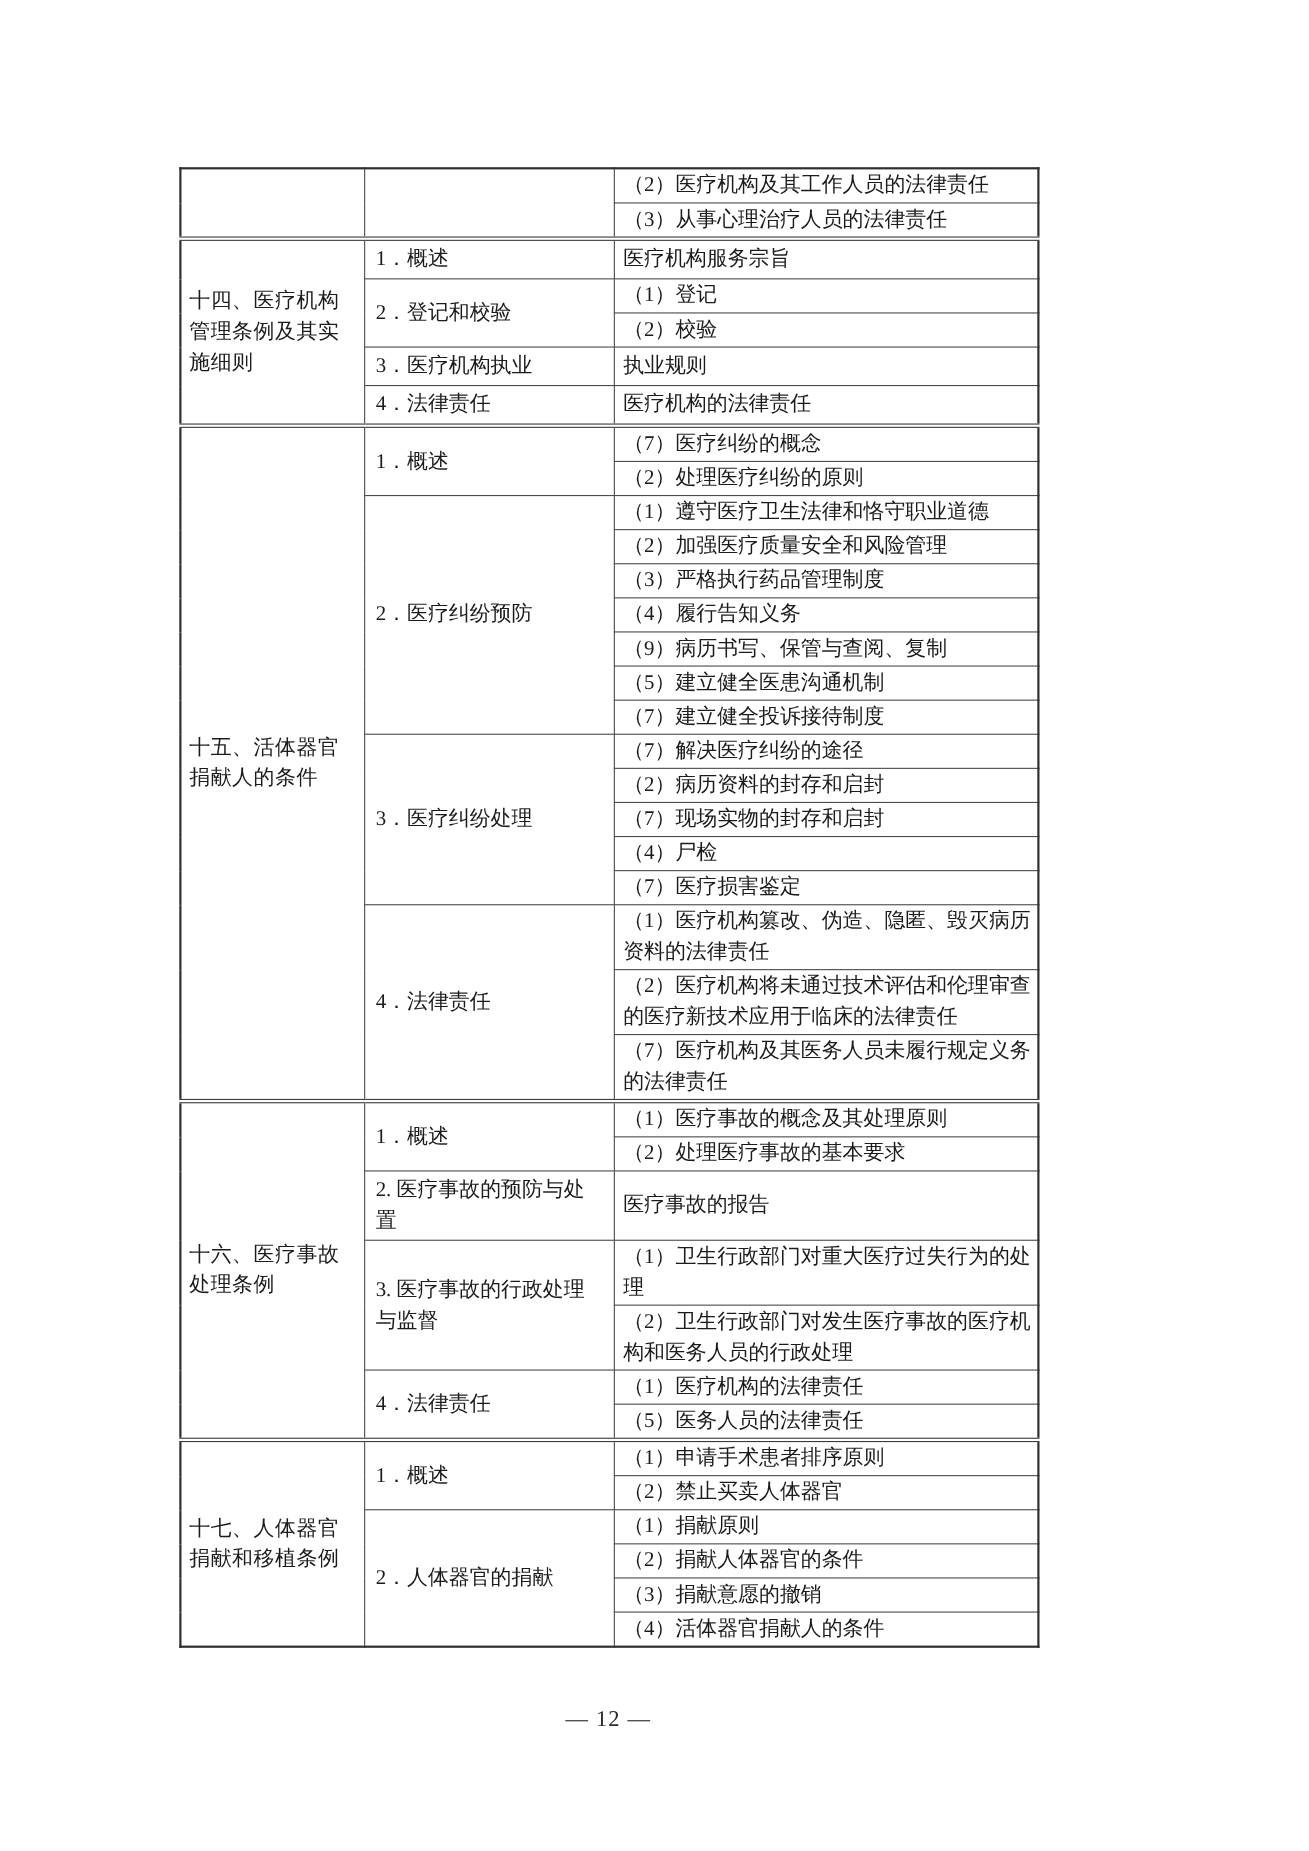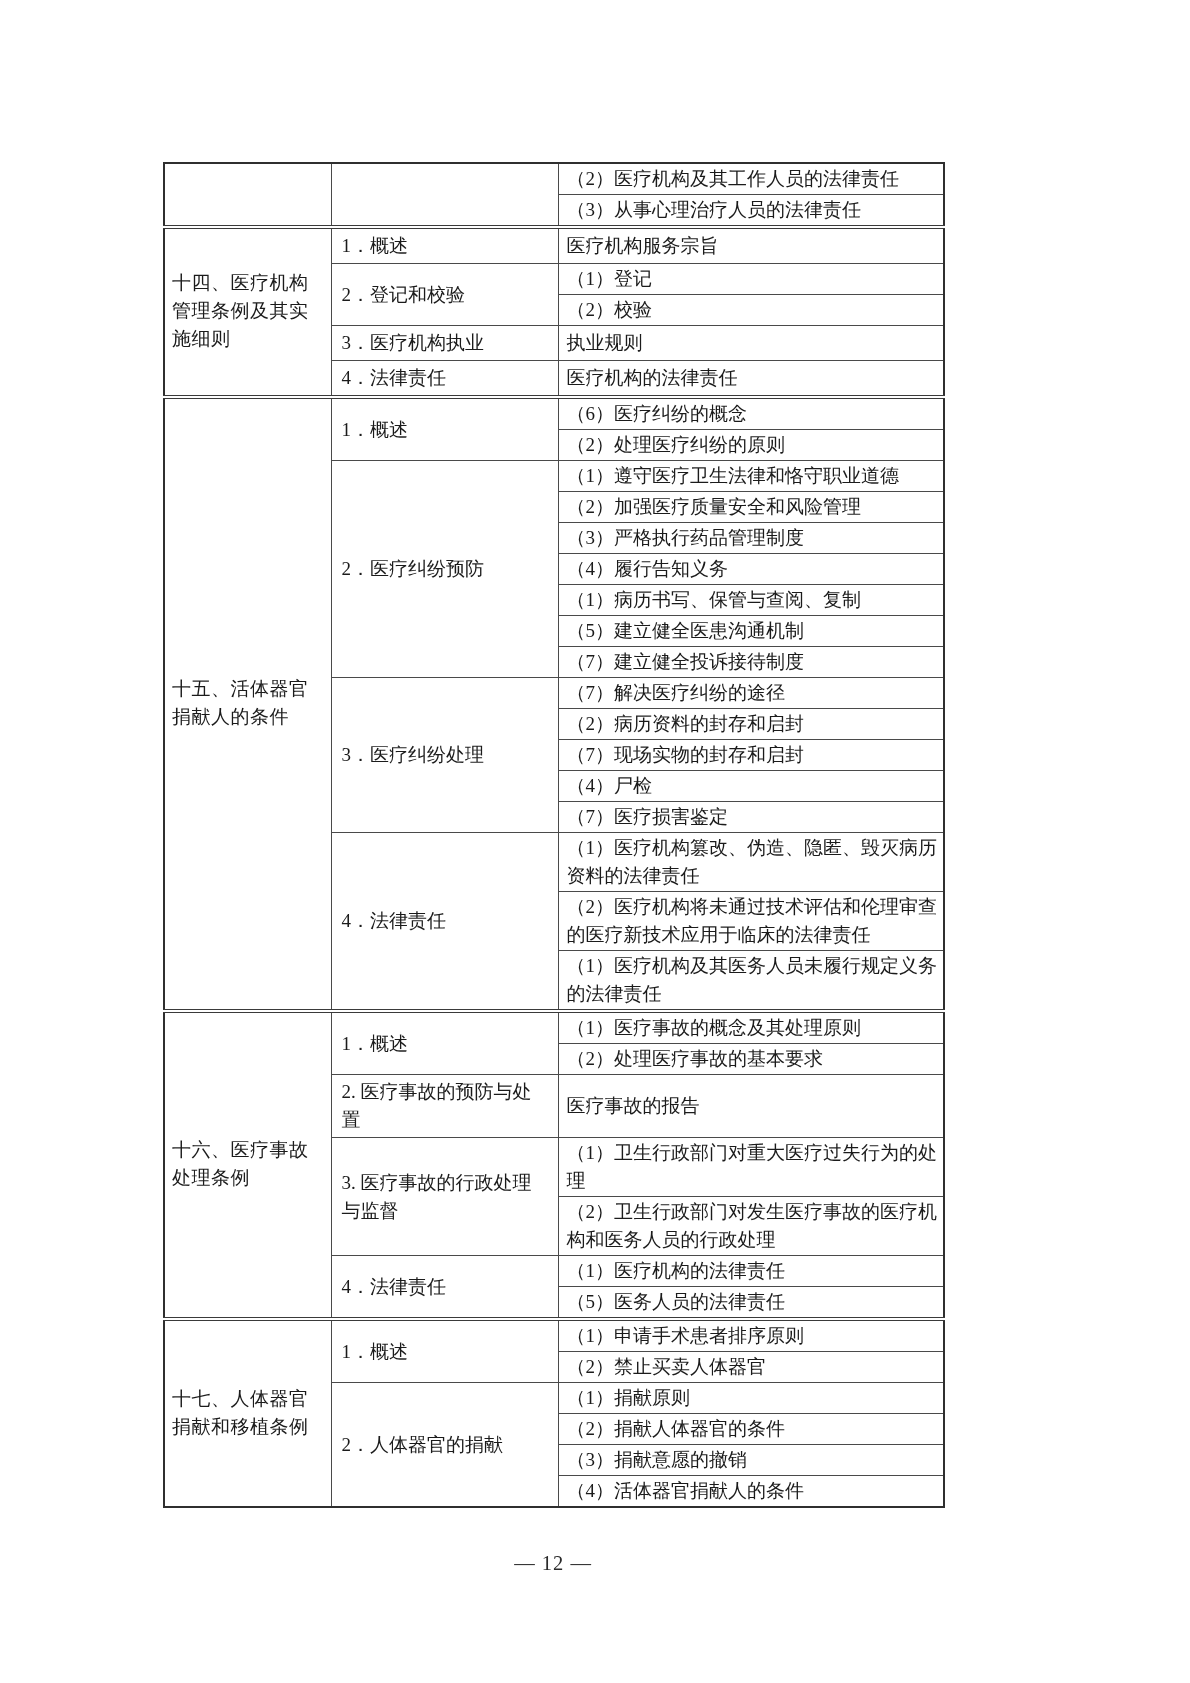--- a/index.html
+++ b/index.html
@@ -7,21 +7,21 @@
     width: 1190px; height: 1683px;
     background: #ffffff;
     font-family: "Liberation Serif", "DejaVu Serif", serif;
     color: #1b1b1b;
     position: relative;
     overflow: hidden;
   }
   .table-wrap {
     position: absolute;
     left: 163px;
-    top: 162px;
+    top: 152px;
     width: 648px;
     border-radius: 27px;
   }
   table.syllabus {
     border-collapse: collapse;
     table-layout: fixed;
     width: 780px;
     border: 2.5px solid #2f2f2f;
   }
   col.c-chapter { width: 167px; }
@@ -97,40 +97,40 @@
           <td class="col-section" rowspan="1">3．医疗机构执业</td>
           <td class="col-detail">执业规则</td>
         </tr>
         <tr>
           <td class="col-section" rowspan="1">4．法律责任</td>
           <td class="col-detail">医疗机构的法律责任</td>
         </tr>
         <tr class="chapter-start">
           <td class="col-chapter" rowspan="17">十五、活体器官捐献人的条件</td>
           <td class="col-section" rowspan="2">1．概述</td>
-          <td class="col-detail">（6）医疗纠纷的概念</td>
+          <td class="col-detail">（7）医疗纠纷的概念</td>
         </tr>
         <tr>
           <td class="col-detail">（2）处理医疗纠纷的原则</td>
         </tr>
         <tr>
           <td class="col-section" rowspan="7">2．医疗纠纷预防</td>
           <td class="col-detail">（1）遵守医疗卫生法律和恪守职业道德</td>
         </tr>
         <tr>
           <td class="col-detail">（2）加强医疗质量安全和风险管理</td>
         </tr>
         <tr>
           <td class="col-detail">（3）严格执行药品管理制度</td>
         </tr>
         <tr>
           <td class="col-detail">（4）履行告知义务</td>
         </tr>
         <tr>
-          <td class="col-detail">（1）病历书写、保管与查阅、复制</td>
+          <td class="col-detail">（9）病历书写、保管与查阅、复制</td>
         </tr>
         <tr>
           <td class="col-detail">（5）建立健全医患沟通机制</td>
         </tr>
         <tr>
           <td class="col-detail">（7）建立健全投诉接待制度</td>
         </tr>
         <tr>
           <td class="col-section" rowspan="5">3．医疗纠纷处理</td>
           <td class="col-detail">（7）解决医疗纠纷的途径</td>
@@ -148,21 +148,21 @@
           <td class="col-detail">（7）医疗损害鉴定</td>
         </tr>
         <tr>
           <td class="col-section" rowspan="3">4．法律责任</td>
           <td class="col-detail">（1）医疗机构篡改、伪造、隐匿、毁灭病历资料的法律责任</td>
         </tr>
         <tr>
           <td class="col-detail">（2）医疗机构将未通过技术评估和伦理审查的医疗新技术应用于临床的法律责任</td>
         </tr>
         <tr>
-          <td class="col-detail">（1）医疗机构及其医务人员未履行规定义务的法律责任</td>
+          <td class="col-detail">（7）医疗机构及其医务人员未履行规定义务的法律责任</td>
         </tr>
         <tr class="chapter-start">
           <td class="col-chapter" rowspan="7">十六、医疗事故处理条例</td>
           <td class="col-section" rowspan="2">1．概述</td>
           <td class="col-detail">（1）医疗事故的概念及其处理原则</td>
         </tr>
         <tr>
           <td class="col-detail">（2）处理医疗事故的基本要求</td>
         </tr>
         <tr>

